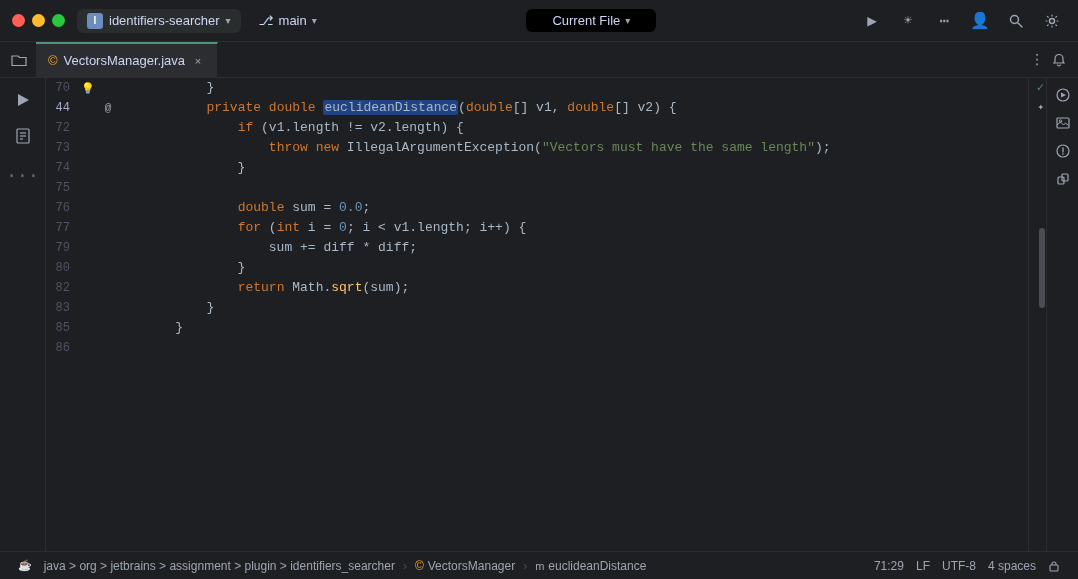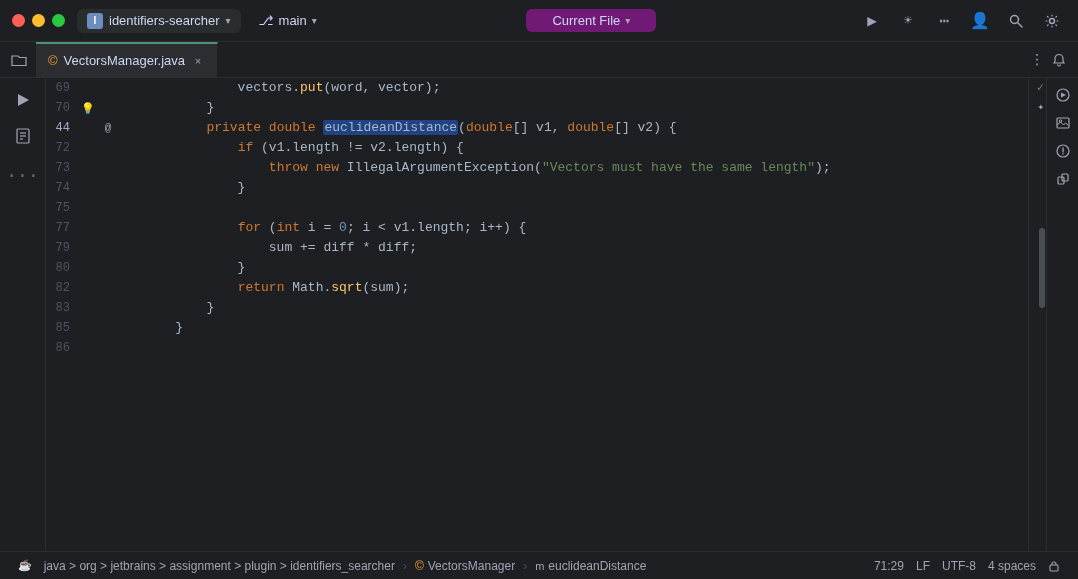--- a/index.html
+++ b/index.html
@@ -80,21 +80,21 @@
       justify-content: center;
       align-items: center;
     }
     .current-file-btn {
       display: flex;
       align-items: center;
       gap: 5px;
       font-family: sans-serif;
       font-size: 13px;
       color: #cdd6f4;
-      background: #701a75;
+      background: #000000;
       border-radius: 6px;
       padding: 4px 26px;
       cursor: pointer;
     }
 
     .titlebar-actions {
       display: flex;
       align-items: center;
       gap: 8px;
     }
@@ -413,28 +413,20 @@
     </div>
   </div>
 
   <div style="display:flex; flex:1; overflow:hidden; position:relative;">
 
     <div style="display:flex; flex-direction:column; flex:1; background:#1e1f22; overflow:hidden;">
 
       <div id="code-lines">
           <div class="editor-row">
             <div class="editor-gutter-left">
-              <span class="gutter-num">69</span>
-              <span class="gutter-ann"></span>
-              <span class="gutter-extra"></span>
-            </div>
-            <div class="editor-code-cell"><span style="color:#a9b7c6;">            vectors.</span><span style="color:#ffc66d;">put</span><span style="color:#a9b7c6;">(word, vector);</span></div>
-          </div>
-          <div class="editor-row">
-            <div class="editor-gutter-left">
               <span class="gutter-num">70</span>
               <span class="gutter-ann" style="color: rgb(240, 192, 64); font-size: 11px;">💡</span>
               <span class="gutter-extra"></span>
             </div>
             <div class="editor-code-cell"><span style="color:#a9b7c6;">        }</span></div>
           </div>
           <div class="editor-row">
             <div class="editor-gutter-left">
               <span class="gutter-num cur">44</span>
               <span class="gutter-ann"></span>
@@ -466,20 +458,28 @@
             </div>
             <div class="editor-code-cell"><span style="color:#a9b7c6;">            }</span></div>
           </div>
           <div class="editor-row">
             <div class="editor-gutter-left">
               <span class="gutter-num">75</span>
               <span class="gutter-ann"></span>
               <span class="gutter-extra"></span>
             </div>
             <div class="editor-code-cell"></div>
+          </div>
+          <div class="editor-row">
+            <div class="editor-gutter-left">
+              <span class="gutter-num">76</span>
+              <span class="gutter-ann"></span>
+              <span class="gutter-extra"></span>
+            </div>
+            <div class="editor-code-cell"><span style="color:#a9b7c6;">            </span><span style="color:#cc7832;">double</span><span style="color:#a9b7c6;"> sum = </span><span style="color:#6897bb;">0.0</span><span style="color:#a9b7c6;">;</span></div>
           </div>
           <div class="editor-row">
             <div class="editor-gutter-left">
               <span class="gutter-num">77</span>
               <span class="gutter-ann"></span>
               <span class="gutter-extra"></span>
             </div>
             <div class="editor-code-cell"><span style="color:#a9b7c6;">            </span><span style="color:#cc7832;">for</span><span style="color:#a9b7c6;"> (</span><span style="color:#cc7832;">int</span><span style="color:#a9b7c6;"> i = </span><span style="color:#6897bb;">0</span><span style="color:#a9b7c6;">; i &lt; v1.length; i++) {</span></div>
           </div>
           <div class="editor-row">

